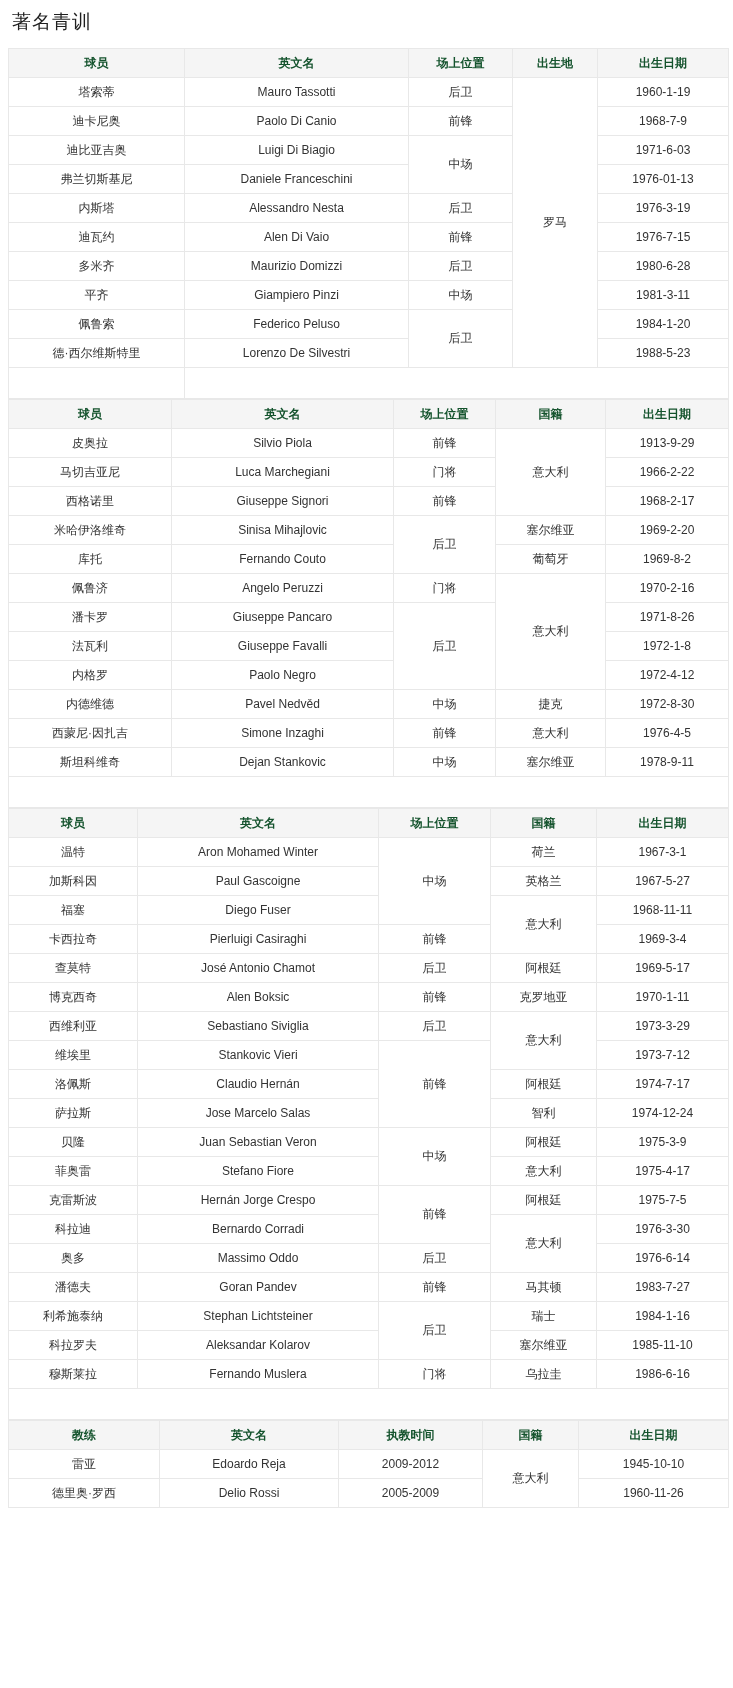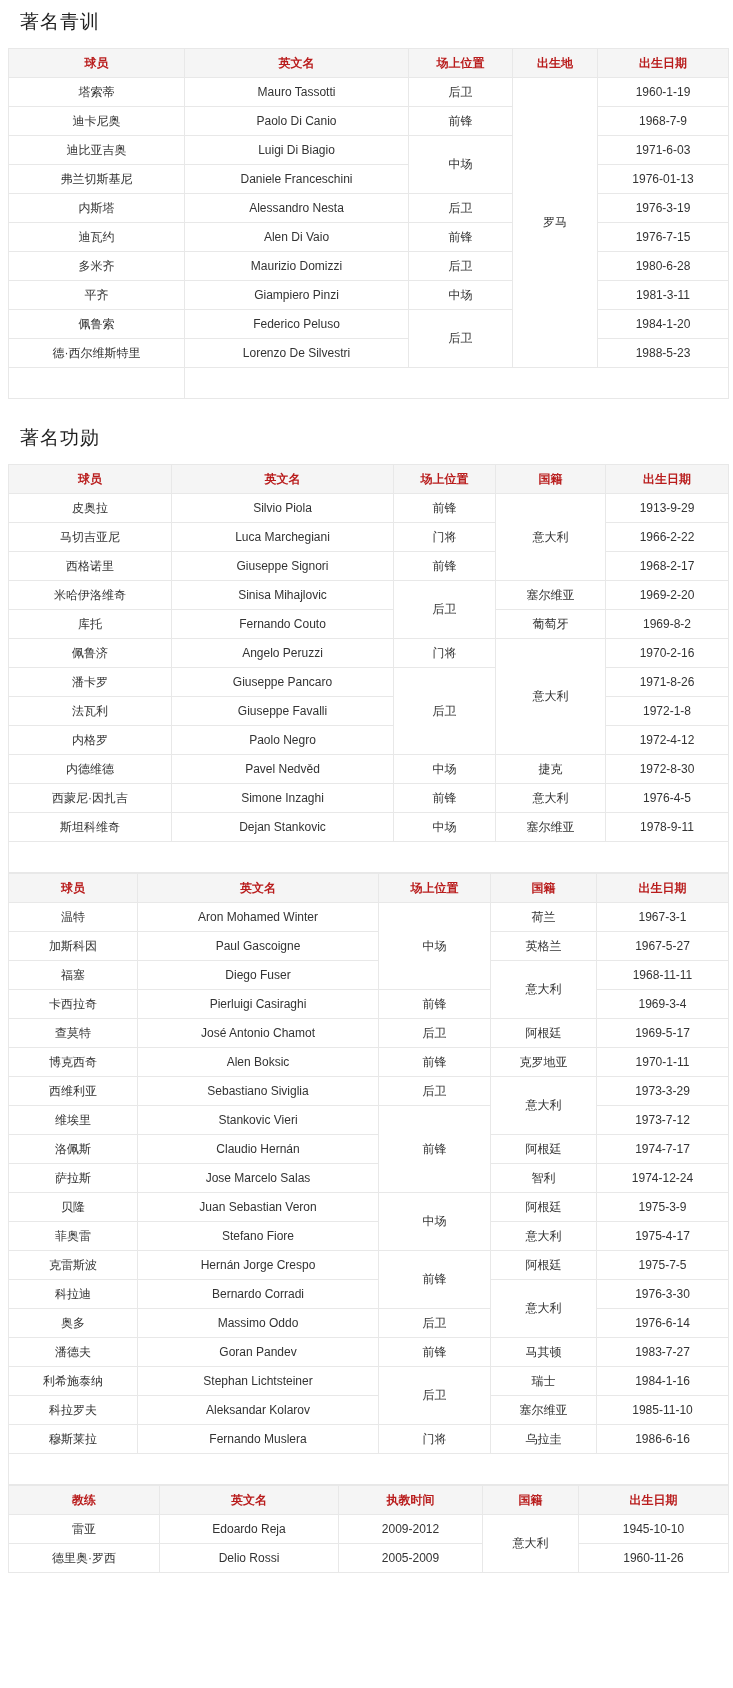--- a/index.html
+++ b/index.html
@@ -9,21 +9,21 @@
     font-family: "Liberation Sans", "DejaVu Sans", sans-serif;
   }
   .article {
     width: 720px;
     padding: 0 5px 6px 8px;
   }
   .section-title {
     font-size: 19px;
     font-weight: 400;
     color: #1f1f1f;
-    margin: 26px 0 13px 12px;
+    margin: 26px 0 13px 4px;
     letter-spacing: 1px;
   }
   .section:first-child .section-title {
     margin-top: 9px;
   }
   table.data-table {
     border-collapse: collapse;
     table-layout: fixed;
     width: 720px;
   }
@@ -36,21 +36,21 @@
     color: #333333;
     padding: 0 4px;
     height: 28px;
     line-height: 15px;
     overflow: hidden;
     word-break: break-all;
   }
   table.data-table th {
     background: #f5f5f5;
     font-weight: 700;
-    color: #b91c1c;
+    color: #14532d;
     height: 28px;
   }
   table.data-table tr.empty-row td {
     height: 30px;
   }
 </style>
 </head>
 <body>
 
 <div class="article">
@@ -136,21 +136,20 @@
           </tr>
           <tr class="empty-row">
             <td></td>
             <td colspan="4"></td>
           </tr>
         </tbody>
       </table>
   </div>
 
   <div class="section">
-    <h2 class="section-title">著名功勋</h2>
     <table class="data-table" data-table="1">
         <colgroup>
           <col style="width: 163px;">
           <col style="width: 222px;">
           <col style="width: 102px;">
           <col style="width: 110px;">
           <col style="width: 123px;">
         </colgroup>
         <thead>
           <tr>

